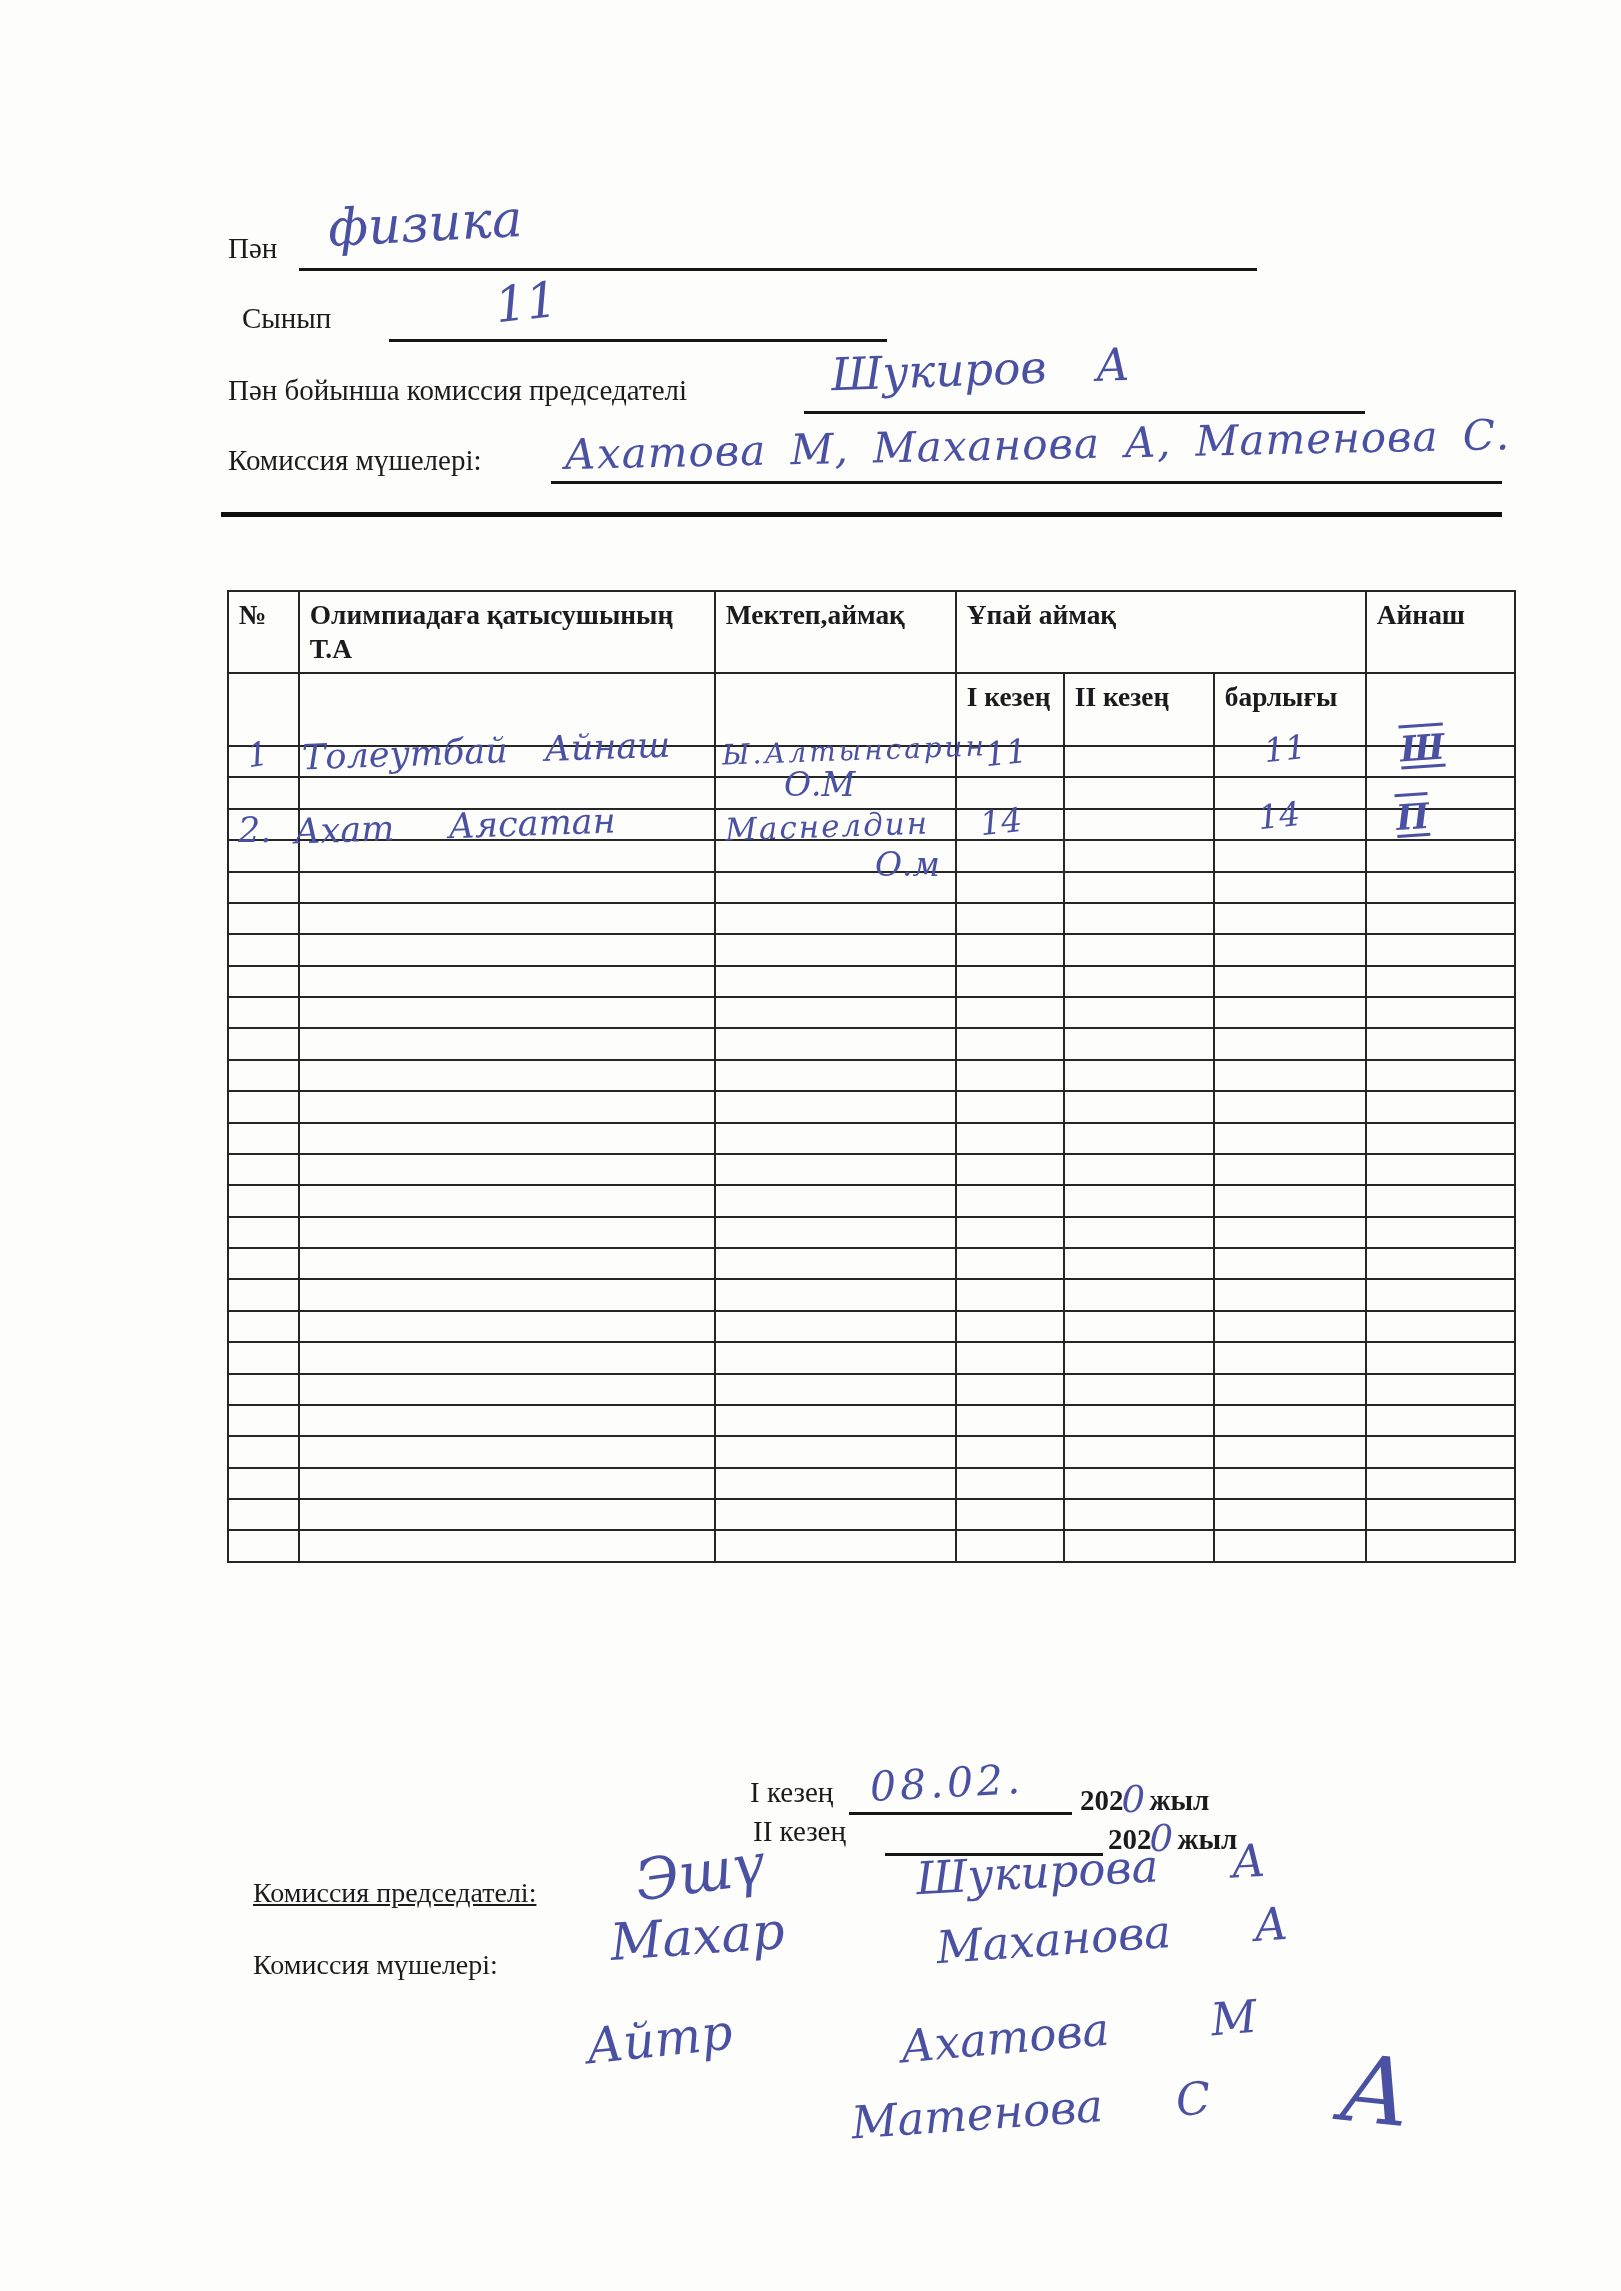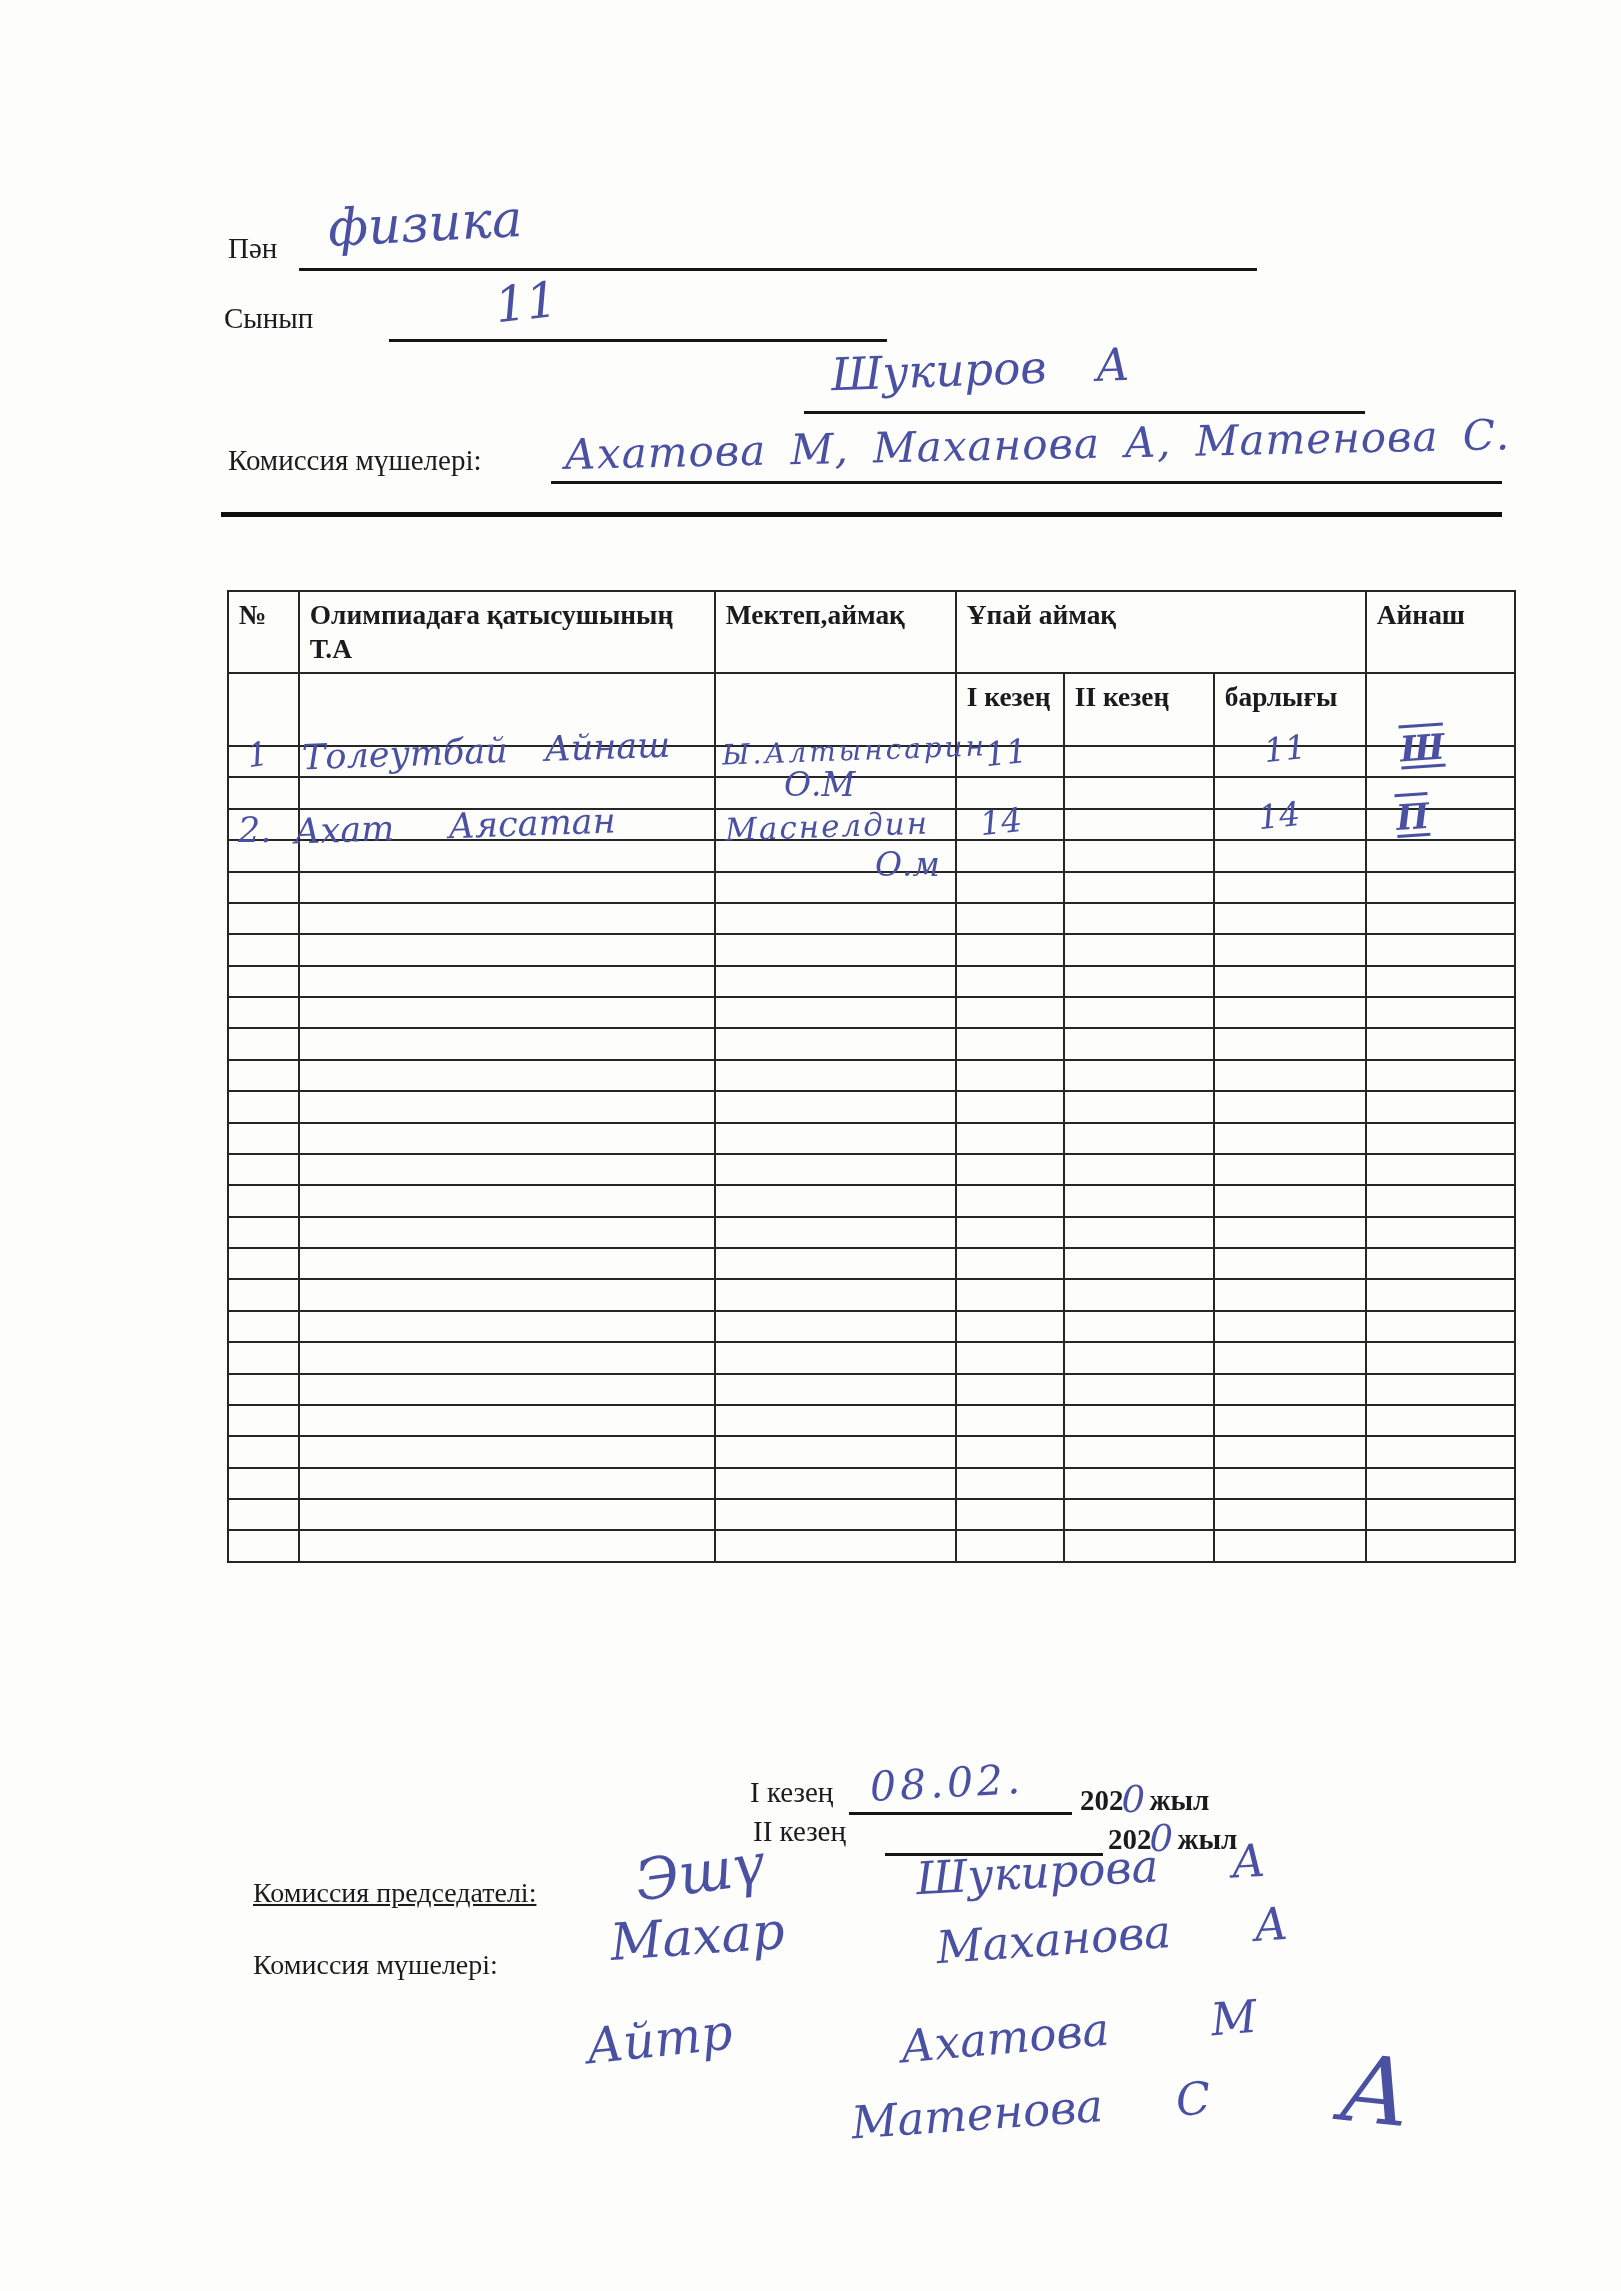--- a/index.html
+++ b/index.html
@@ -52,24 +52,25 @@
 </head>
 <body>
 
 <div class="page">
 
 
   <div class="printed bold" style="left:228px;top:232px;font-size:29px;">Пән</div>
   <div class="fline" style="left:299px;top:268px;width:958px;"></div>
   <div class="ink" style="left:328px;top:194px;font-size:51px;transform:rotate(-3deg);">физика</div>
 
-  <div class="printed bold" style="left:224px;top:302px;font-size:29px;text-align:right;">Сынып</div>
+  <div class="printed bold" style="left:242px;top:302px;font-size:29px;text-align:right;">Сынып</div>
   <div class="fline" style="left:389px;top:339px;width:498px;"></div>
   <div class="ink" style="left:495px;top:274px;font-size:49px;transform:rotate(-6deg);">11</div>
 
+  <div class="printed bold" style="left:228px;top:374px;font-size:29px;">Пән бойынша комиссия председателі</div>
   <div class="fline" style="left:804px;top:411px;width:561px;"></div>
   <div class="ink" style="left:831px;top:343px;font-size:45px;transform:rotate(-2deg);word-spacing:35px;">Шукиров А</div>
 
   <div class="printed bold" style="left:228px;top:444px;font-size:29px;">Комиссия мүшелері:</div>
   <div class="fline" style="left:551px;top:481px;width:951px;"></div>
   <div class="ink" style="left:564px;top:420px;font-size:42px;transform:rotate(-1.2deg);word-spacing:9.8px;letter-spacing:1px;">Ахатова М, Маханова А, Матенова С.</div>
 
   <div class="thickline" style="left:221px;top:512px;width:1281px;"></div>
 
   <table class="grid">

